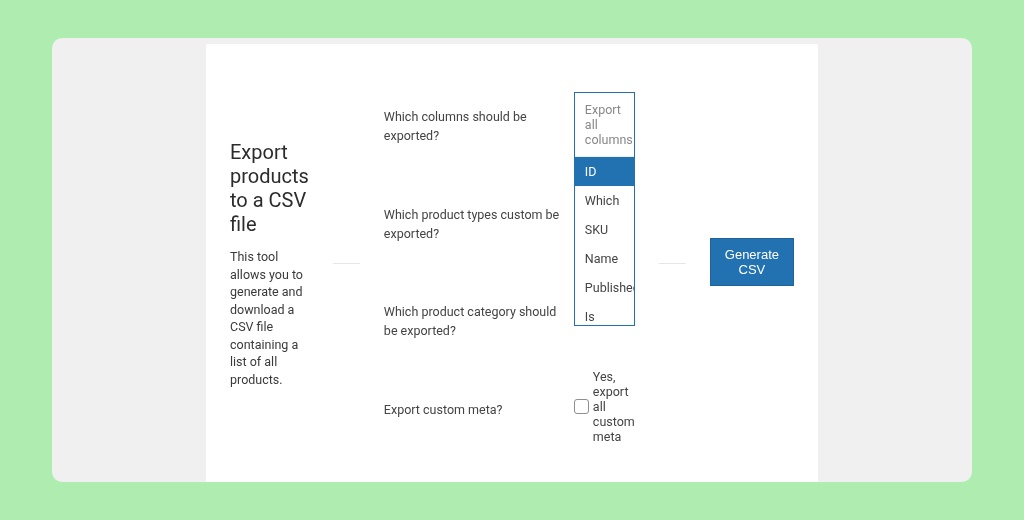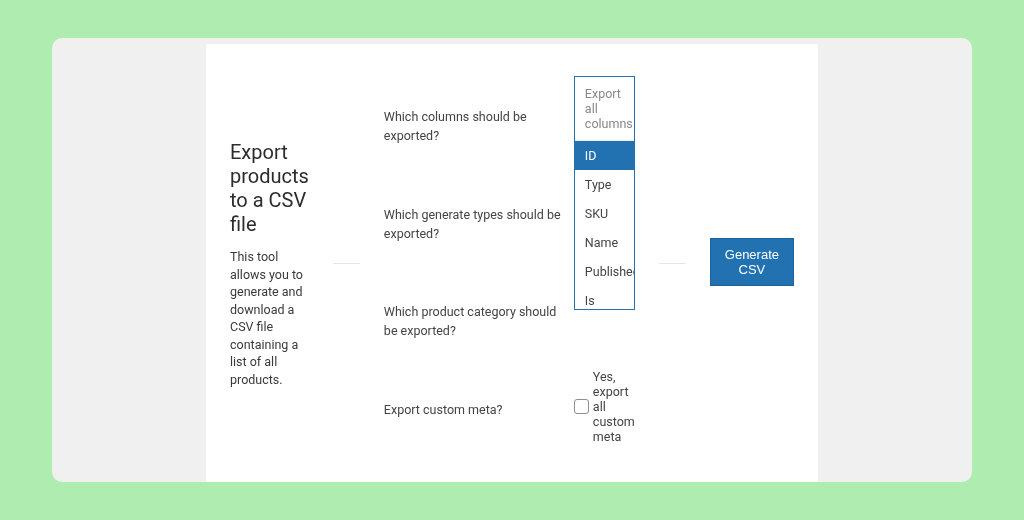--- a/index.html
+++ b/index.html
@@ -66,21 +66,21 @@
       line-height: 1.5;
       padding-right: 10px;
       margin-top: 32px;
     }
     .form-control-col {
       flex: 1;
       position: relative;
     }
     .dropdown {
       position: absolute;
-      top: 0;
+      top: 16px;
       left: 0;
       right: 0;
       border: 1px solid #2271b1;
       background: #fff;
       z-index: 10;
       font-size: 12.5px;
     }
     .dropdown-search {
       padding: 9px 10px;
       color: #888;
@@ -146,32 +146,32 @@
 
     <div class="form-area">
 
       <div class="form-row">
         <div class="form-label">Which columns should be exported?</div>
         <div class="form-control-col">
           <div class="dropdown">
             <div class="dropdown-search">Export all columns</div>
             <div class="dropdown-list">
               <div class="dropdown-item highlighted">ID</div>
-              <div class="dropdown-item">Type</div>
+              <div class="dropdown-item">Which</div>
               <div class="dropdown-item">SKU</div>
               <div class="dropdown-item">Name</div>
               <div class="dropdown-item">Published</div>
               <div class="dropdown-item">Is featured?</div>
             </div>
           </div>
         </div>
       </div>
 
       <div class="form-row" style="margin-top:18px;">
-        <div class="form-label">Which generate types should be exported?</div>
+        <div class="form-label">Which product types custom be exported?</div>
         <div class="form-control-col"></div>
       </div>
 
       <div class="form-row">
         <div class="form-label">Which product category should be exported?</div>
         <div class="form-control-col"></div>
       </div>
 
       <div class="form-row">
         <div class="form-label">Export custom meta?</div>

